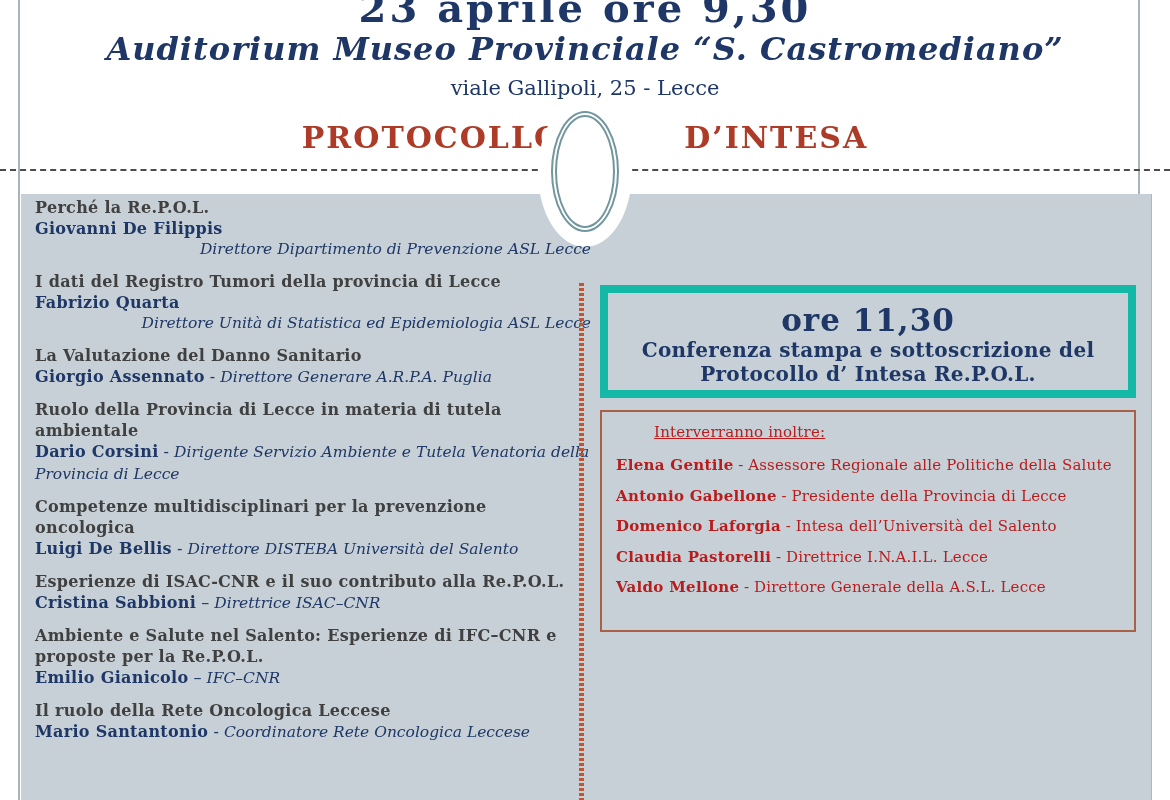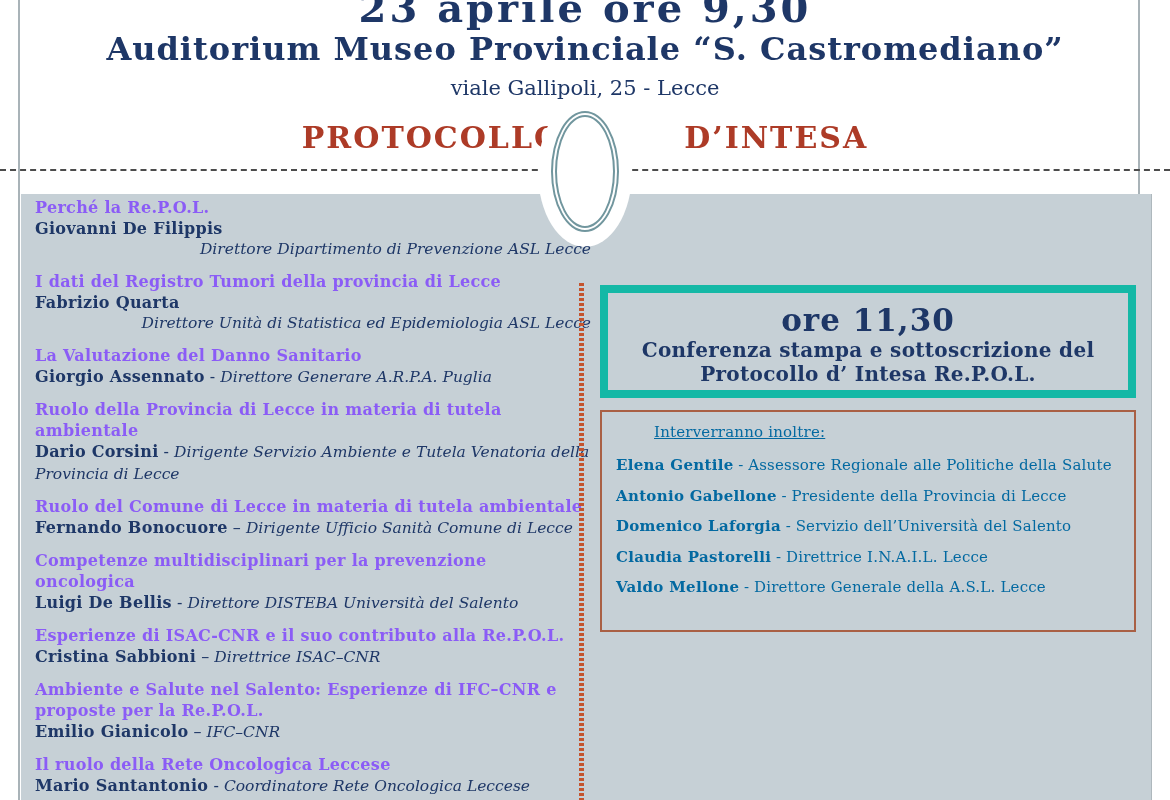--- a/index.html
+++ b/index.html
@@ -16,21 +16,21 @@
 
   
   .date-line {
     position: absolute; top: -16px; left: 0; width: 100%;
     text-align: center; font-size: 40px; font-weight: bold;
     color: #1e3767; letter-spacing: 3px;
   }
   .venue {
     position: absolute; top: 30px; left: 0; width: 100%;
     text-align: center; font-size: 32px; font-weight: bold;
-    color: #1e3767; letter-spacing: 1px;
+    color: #1e3767; letter-spacing: 1px; font-style: italic;
   }
   .address {
     position: absolute; top: 76px; left: 0; width: 100%;
     text-align: center; font-size: 21px; color: #1e3767;
   }
   .protocol-row {
     position: absolute; top: 120px; left: 0; width: 100%;
     display: flex; justify-content: center; gap: 122px;
     font-size: 30px; font-weight: bold; color: #ad3b27; letter-spacing: 2px;
   }
@@ -55,21 +55,21 @@
     background: #ffffff; border: 6px double #71969e; border-radius: 50%;
     box-sizing: border-box; z-index: 4;
   }
 
   
   .program {
     position: absolute; left: 35px; top: 197px; width: 556px;
     color: #1e3767; font-size: 16px; line-height: 21px; z-index: 5;
   }
   .prog-item { margin-bottom: 11px; }
-  .prog-title { color: #8b5cf6; font-weight: bold; letter-spacing: 0.3px; }
+  .prog-title { color: #404040; font-weight: bold; letter-spacing: 0.3px; }
   .prog-name { font-weight: bold; letter-spacing: 0.3px; }
   .prog-sep { font-style: normal; }
   .prog-role { font-style: italic; font-size: 15.5px; }
   .prog-role-block { font-style: italic; font-size: 15.5px; text-align: right; }
 
   
   .column-divider {
     position: absolute; left: 579px; top: 283px; width: 5px; height: 517px;
     background: repeating-linear-gradient(to bottom, #c4542e 0px, #c4542e 3px, rgba(0,0,0,0) 3px, rgba(0,0,0,0) 5px);
     z-index: 5;
@@ -80,21 +80,21 @@
     position: absolute; left: 600px; top: 285px; width: 536px; height: 113px;
     border: 8px solid #14b8a6; box-sizing: border-box;
     text-align: center; color: #1e3767; z-index: 5;
   }
   .press-time { font-size: 31px; font-weight: bold; margin-top: 9px; letter-spacing: 1px; }
   .press-line { font-size: 20px; font-weight: bold; line-height: 24px; letter-spacing: 0.3px; }
 
   .attendees-box {
     position: absolute; left: 600px; top: 410px; width: 536px; height: 222px;
     border: 2px solid #a96045; box-sizing: border-box;
-    color: #0369a1; z-index: 5;
+    color: #b91c1c; z-index: 5;
   }
   .attendees-heading {
     margin: 11px 0 0 52px; font-size: 15px;
     text-decoration: underline; letter-spacing: 0.2px;
   }
   .attendee-list { margin: 15px 0 0 14px; }
   .attendee { font-size: 15px; line-height: 18px; margin-bottom: 12.5px; }
   .attendee-name { font-weight: bold; letter-spacing: 0.3px; }
   .attendee-role { letter-spacing: 0.2px; }
 </style>
@@ -144,27 +144,20 @@
     </div>
 
     <div class="prog-item">
       <div class="prog-title">Ruolo della Provincia di Lecce in materia di tutela ambientale</div>
       <div class="prog-line">
         <span class="prog-name">Dario Corsini</span><span class="prog-sep"> - </span><span class="prog-role">Dirigente Servizio Ambiente e Tutela Venatoria della Provincia di Lecce</span>
         
       </div>
     </div>
 
-    <div class="prog-item">
-      <div class="prog-title">Ruolo del Comune di Lecce in materia di tutela ambientale</div>
-      <div class="prog-line">
-        <span class="prog-name">Fernando Bonocuore</span><span class="prog-sep"> – </span><span class="prog-role">Dirigente Ufficio Sanità Comune di Lecce</span>
-        
-      </div>
-    </div>
 
     <div class="prog-item">
       <div class="prog-title">Competenze multidisciplinari per la prevenzione oncologica</div>
       <div class="prog-line">
         <span class="prog-name">Luigi De Bellis</span><span class="prog-sep"> - </span><span class="prog-role">Direttore DISTEBA Università del Salento</span>
         
       </div>
     </div>
 
     <div class="prog-item">
@@ -208,21 +201,21 @@
       <div class="attendee">
         <span class="attendee-name">Elena Gentile</span><span class="attendee-sep"> - </span><span class="attendee-role">Assessore Regionale alle Politiche della Salute</span>
       </div>
 
       <div class="attendee">
         <span class="attendee-name">Antonio Gabellone</span><span class="attendee-sep"> - </span><span class="attendee-role">Presidente della Provincia di Lecce</span>
       </div>
 
 
       <div class="attendee">
-        <span class="attendee-name">Domenico Laforgia</span><span class="attendee-sep"> - </span><span class="attendee-role">Servizio dell’Università del Salento</span>
+        <span class="attendee-name">Domenico Laforgia</span><span class="attendee-sep"> - </span><span class="attendee-role">Intesa dell’Università del Salento</span>
       </div>
 
       <div class="attendee">
         <span class="attendee-name">Claudia Pastorelli</span><span class="attendee-sep"> - </span><span class="attendee-role">Direttrice I.N.A.I.L. Lecce</span>
       </div>
 
       <div class="attendee">
         <span class="attendee-name">Valdo Mellone</span><span class="attendee-sep"> - </span><span class="attendee-role">Direttore Generale della A.S.L. Lecce</span>
       </div>
     </div>

